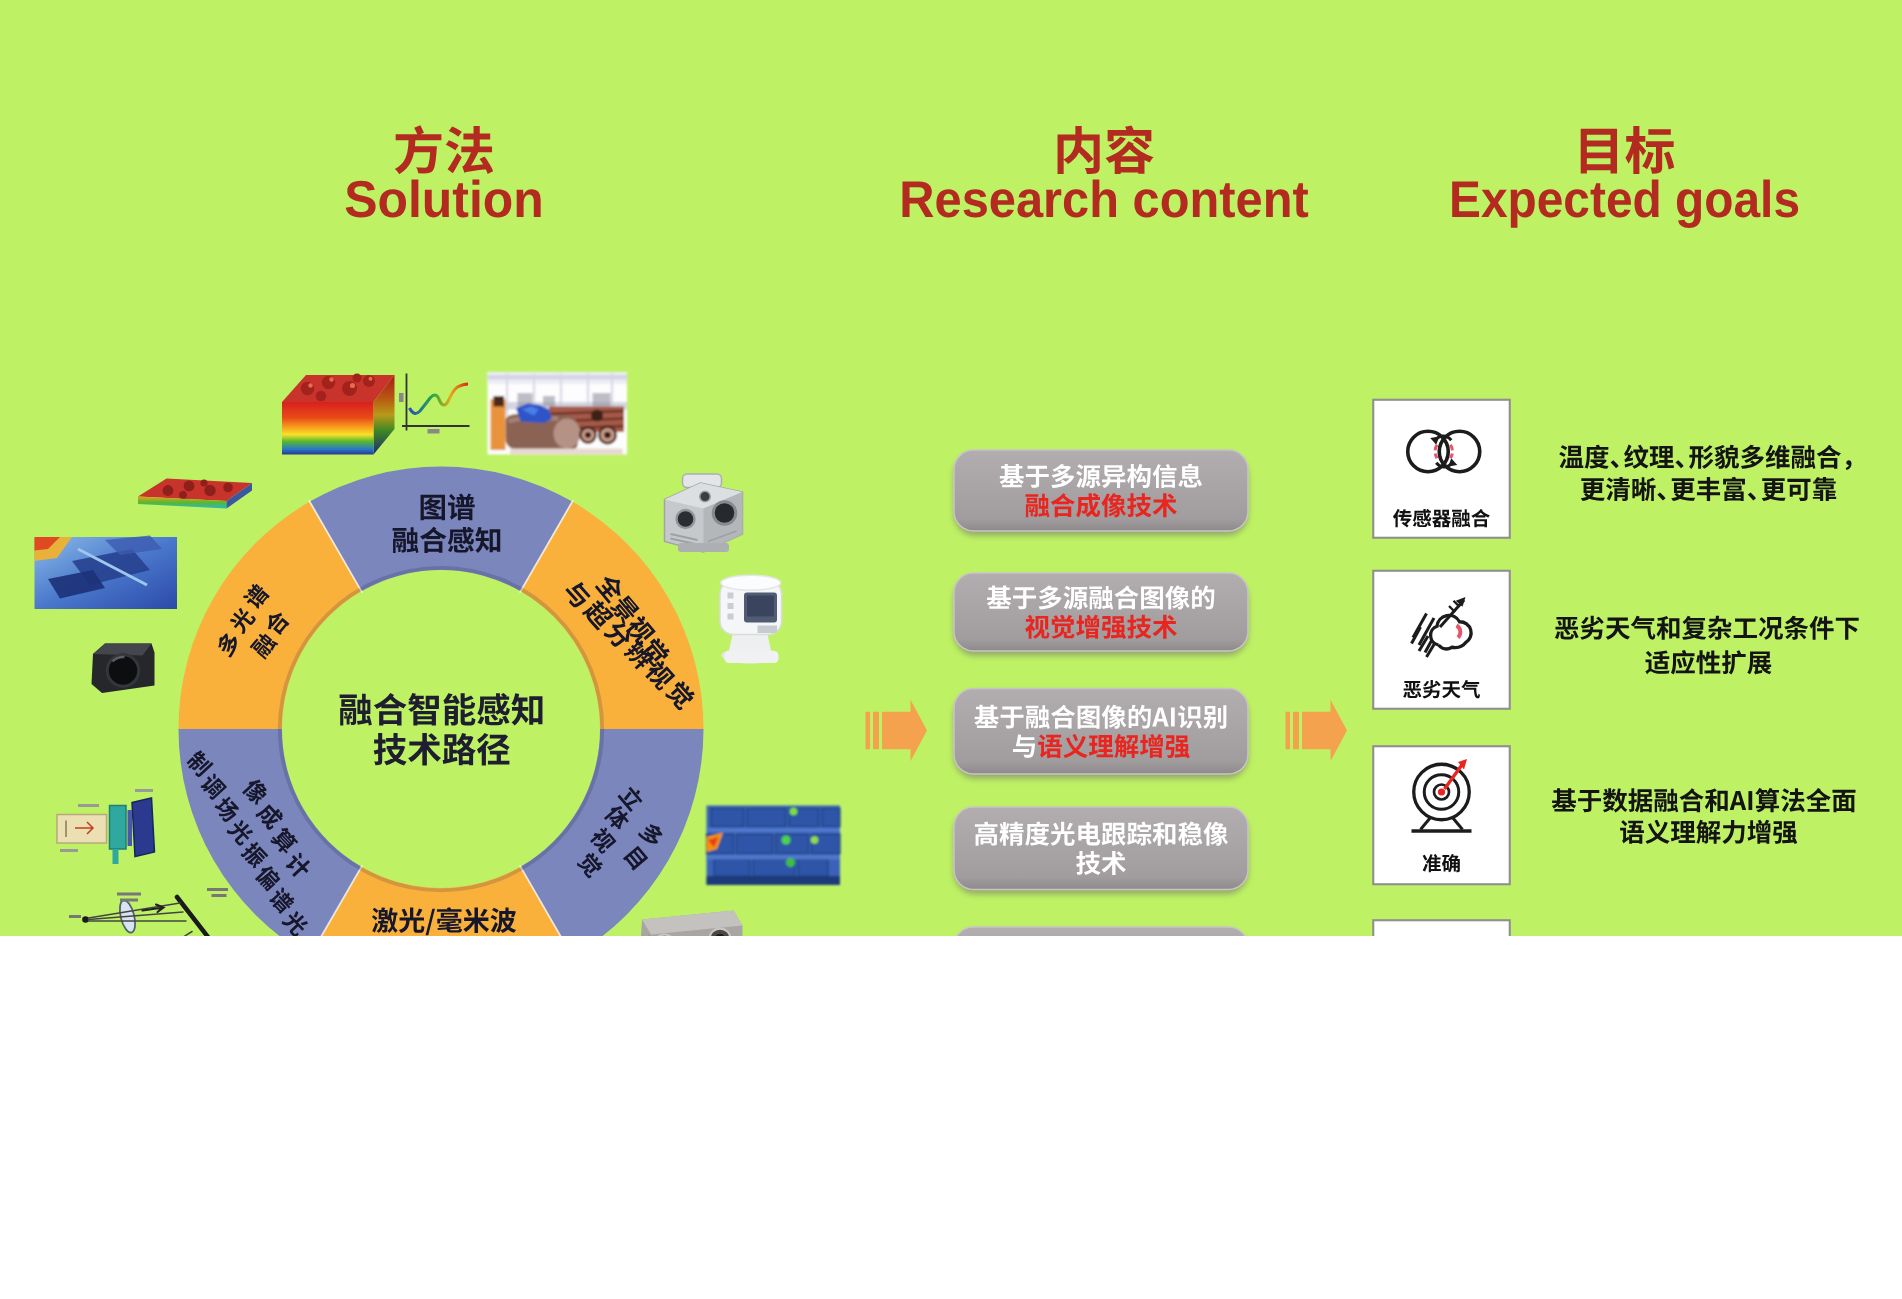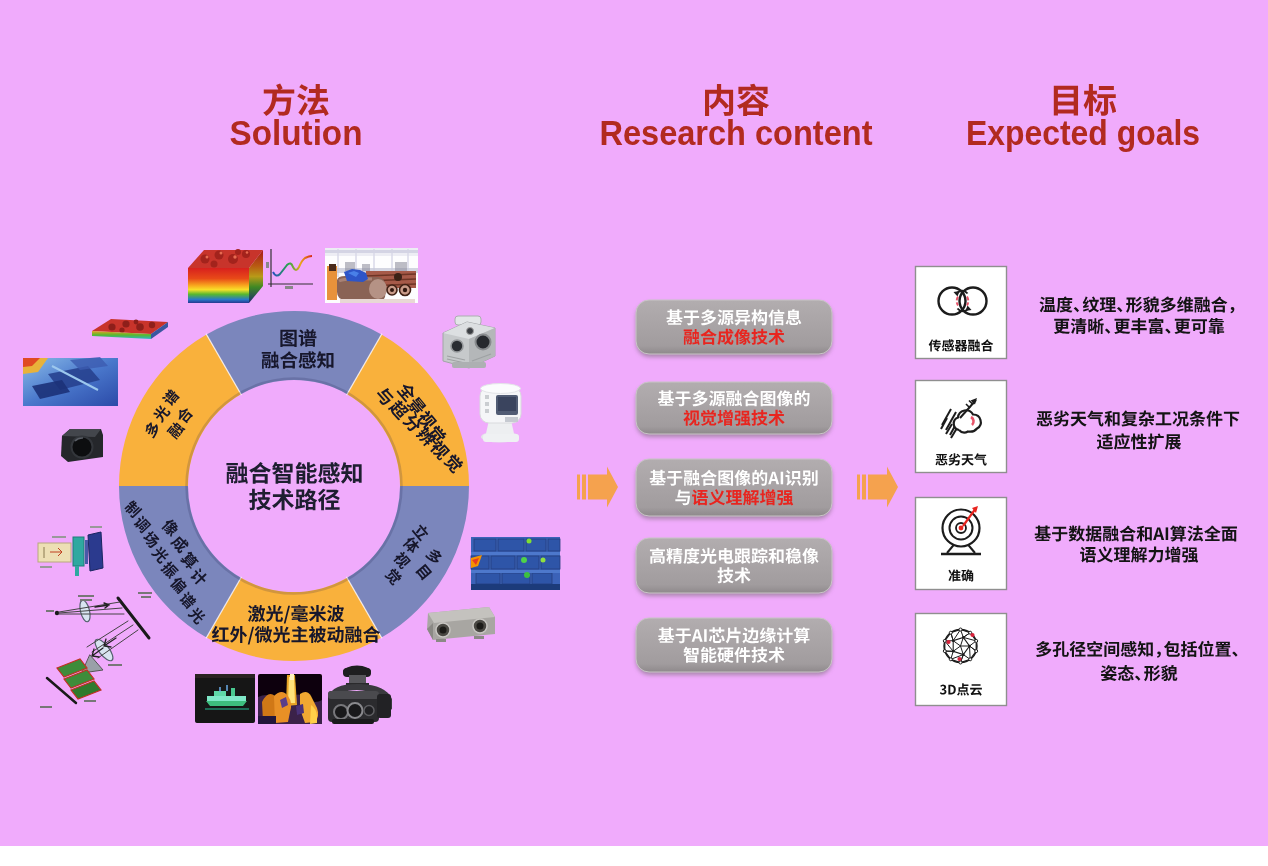--- a/index.html
+++ b/index.html
@@ -1,16 +1,16 @@
 <!DOCTYPE html>
 <html><head><meta charset="utf-8"><style>
 html,body{margin:0;padding:0;background:#fff;}
 </style></head>
 <body>
-<div style="position:relative;width:1268px;height:846px;overflow:hidden;background:#f0abfc;font-family:'Liberation Sans',sans-serif;">
+<div style="position:relative;width:1268px;height:624px;overflow:hidden;background:#bef264;font-family:'Liberation Sans',sans-serif;">
 <svg width="1268" height="866" viewBox="0 0 1268 866">
 <defs>
 <linearGradient id="boxgrad" x1="0" y1="0" x2="0" y2="1">
 <stop offset="0" stop-color="#B2ADAF"></stop>
           <stop offset="0.85" stop-color="#A19C9E"></stop>
           <stop offset="1" stop-color="#8E898B"></stop>
 </linearGradient>
 <filter id="blur2" x="-20%" y="-20%" width="140%" height="140%">
           <feGaussianBlur stdDeviation="2.2"></feGaussianBlur>
         </filter>

